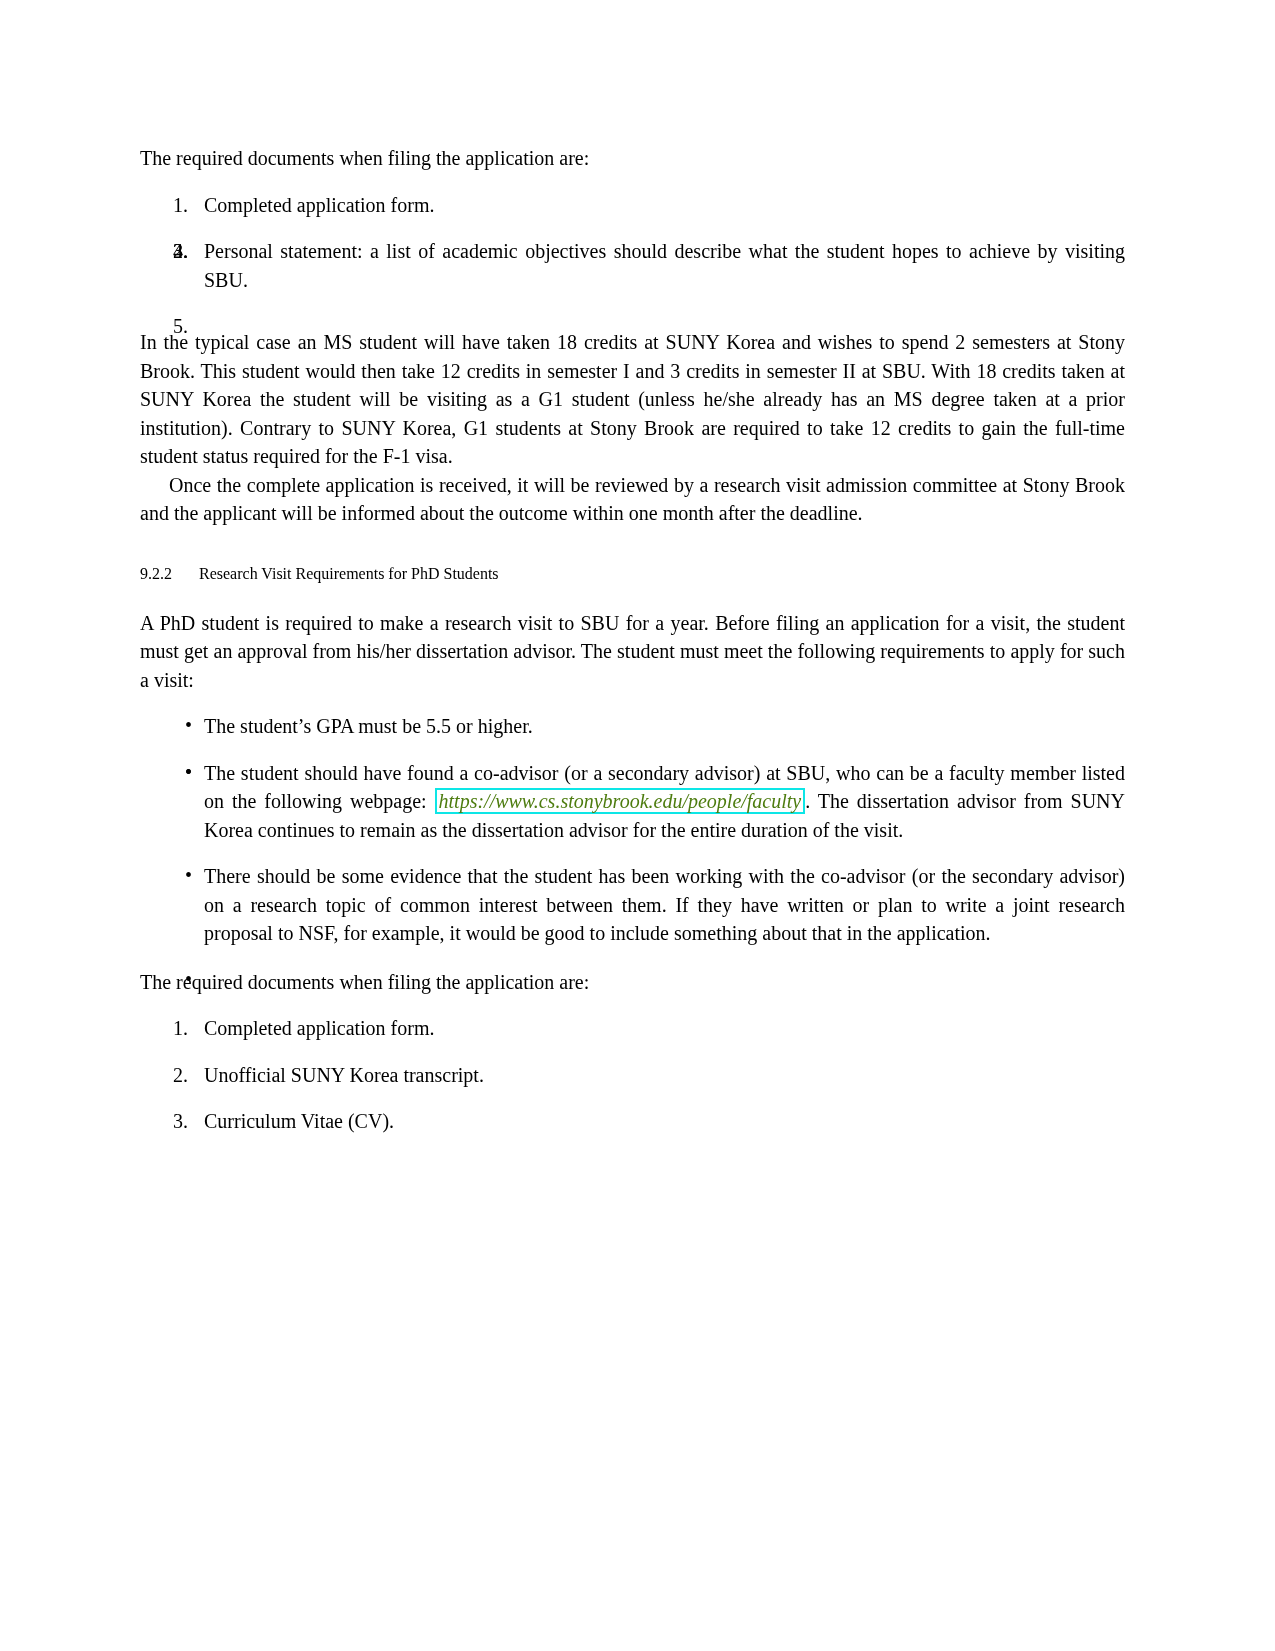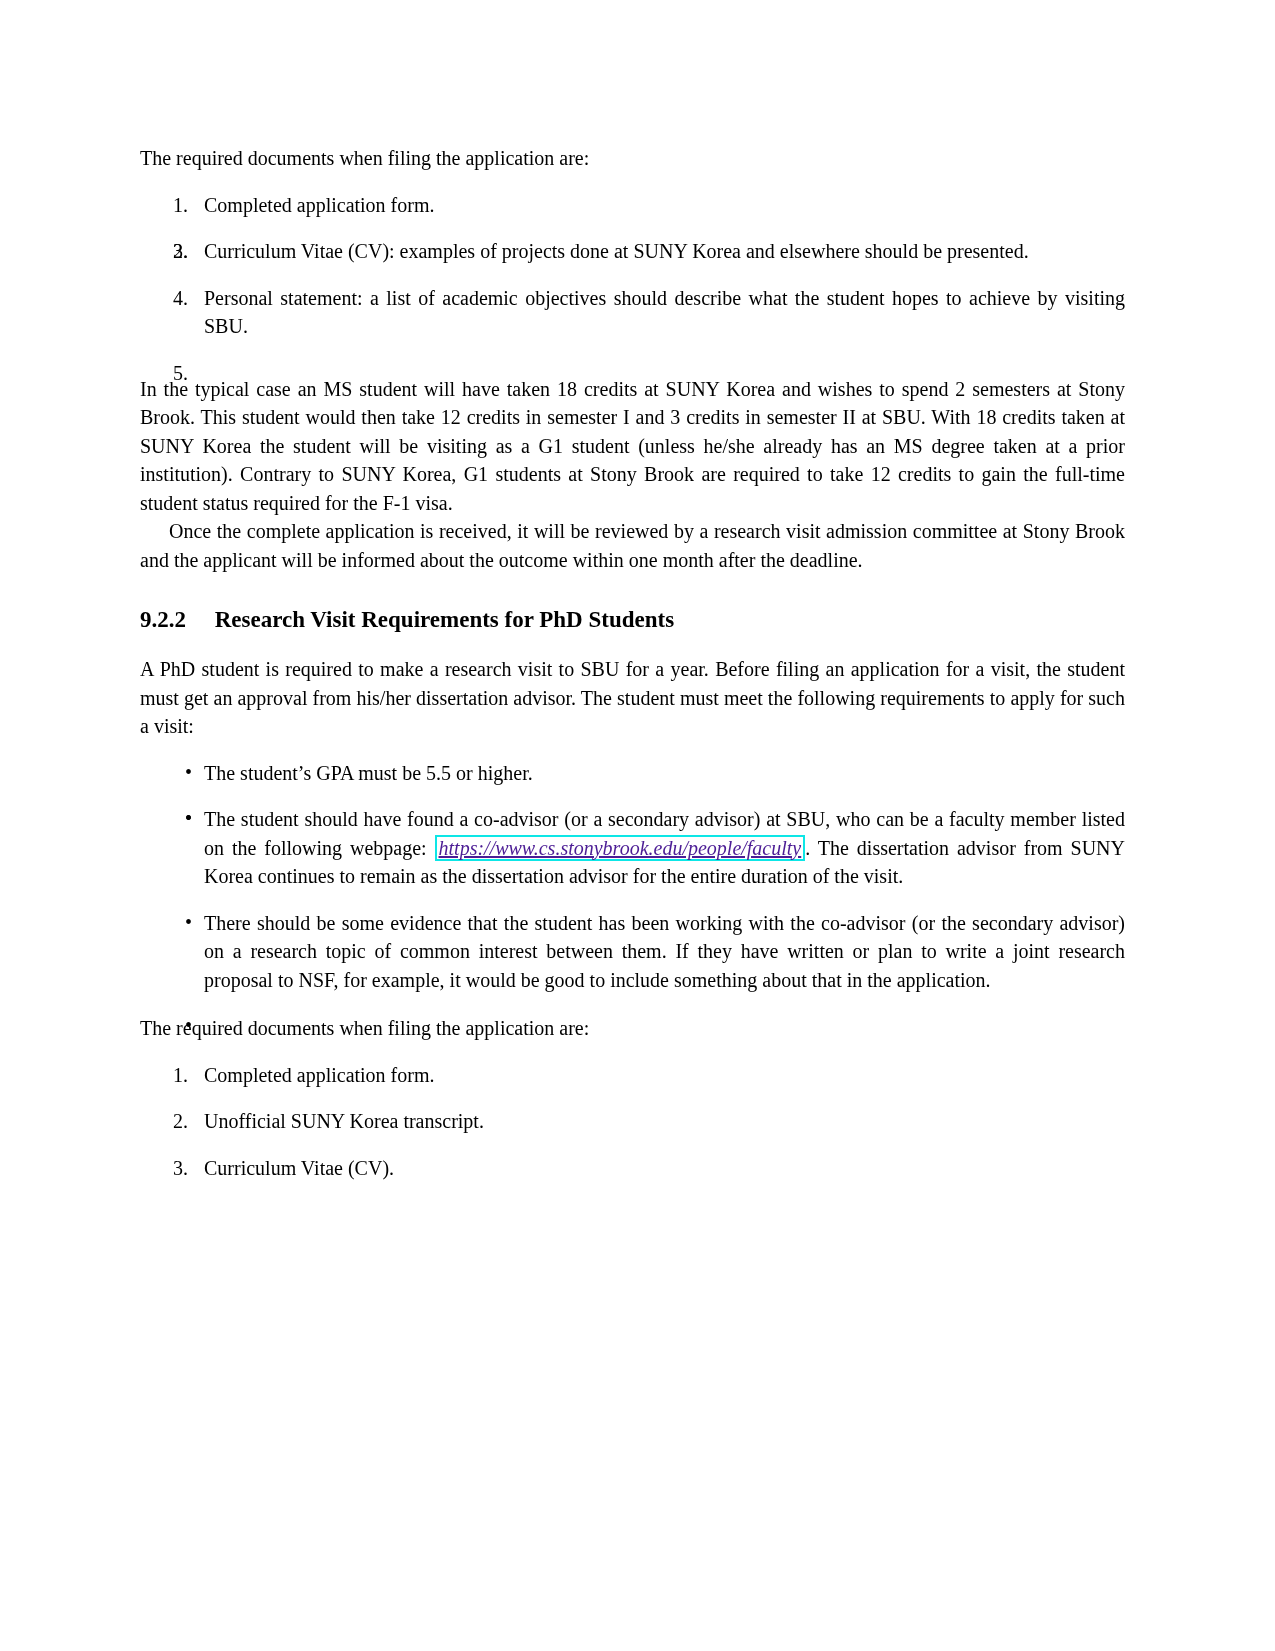--- a/index.html
+++ b/index.html
@@ -47,36 +47,35 @@
   }
   .bullet-marker {
     position: absolute;
     left: 45px;
     top: -1px;
   }
   .p-typical { margin-top: 34px; }
   .p-review { text-indent: 29px; }
   .section-heading {
     margin: 30px 0 20px 0;
-    font-size: 23px;
+    font-size: 16px;
     line-height: 31px;
-    font-weight: bold;
+    font-weight: normal;
   }
   .sec-num {
     display: inline-block;
     margin-right: 23px;
   }
   .docs-intro2 { margin-top: 20px; }
   .url-link {
     font-style: italic;
     border: 2px solid #0de6e6;
     padding: 0 2px;
     cursor: pointer;
-    color: #4c1d95;
-    text-decoration: underline;
+    color: #4d7c0f;
   }
   .page-number {
     position: absolute;
     top: 1537px;
     left: 0;
     width: 100%;
     text-align: center;
   }
 </style>
 </head>
@@ -90,21 +89,20 @@
     <ol class="doc-list">
       <li>
         <span class="enum-label">1.</span>
         <span>Completed application form.</span>
       </li>
       <li>
         <span class="enum-label">2.</span>
       </li>
       <li>
         <span class="enum-label">3.</span>
-        <span>Curriculum Vitae (CV): examples of projects done at SUNY Korea and elsewhere should be presented.</span>
       </li>
       <li>
         <span class="enum-label">4.</span>
         <span>Personal statement: a list of academic objectives should describe what the student hopes to achieve by visiting SBU.</span>
       </li>
       <li>
         <span class="enum-label">5.</span>
       </li>
     </ol>
 

